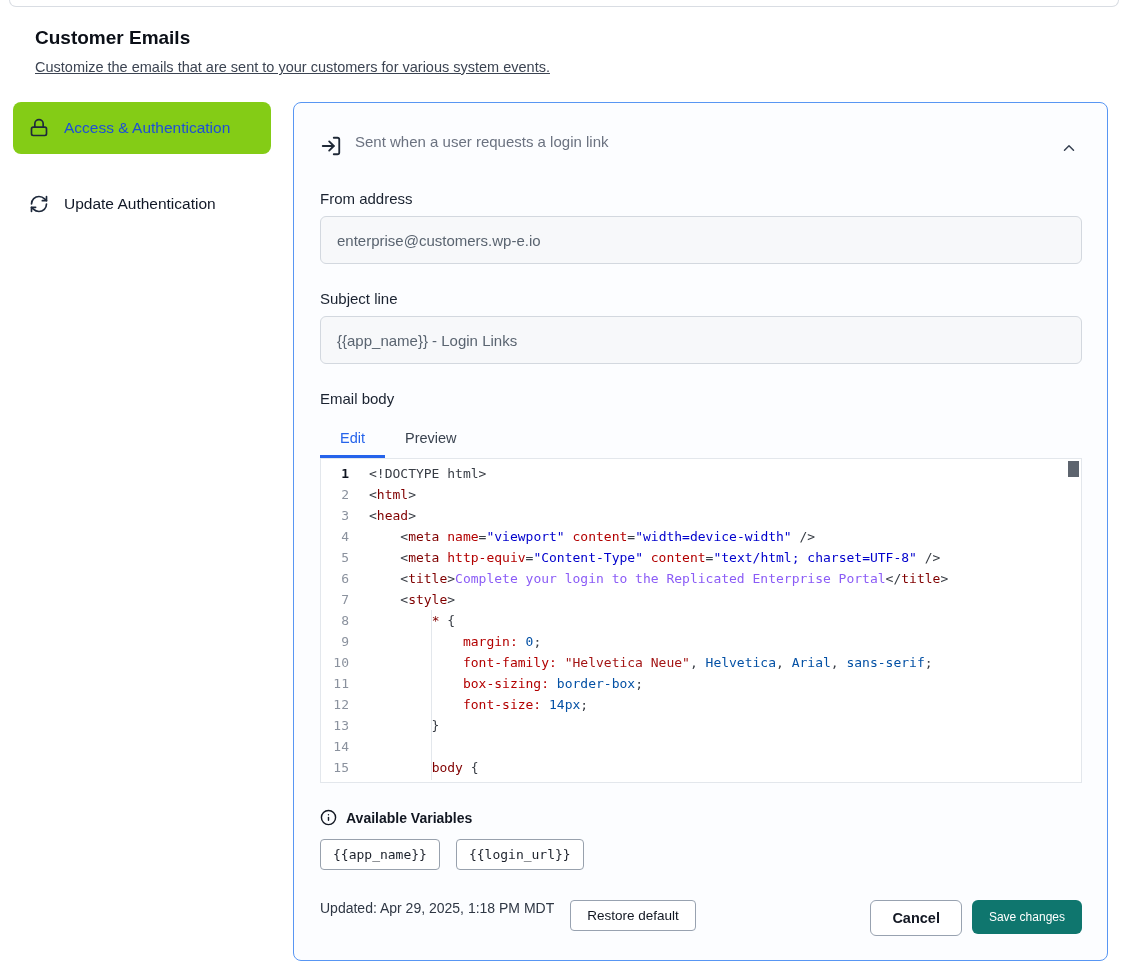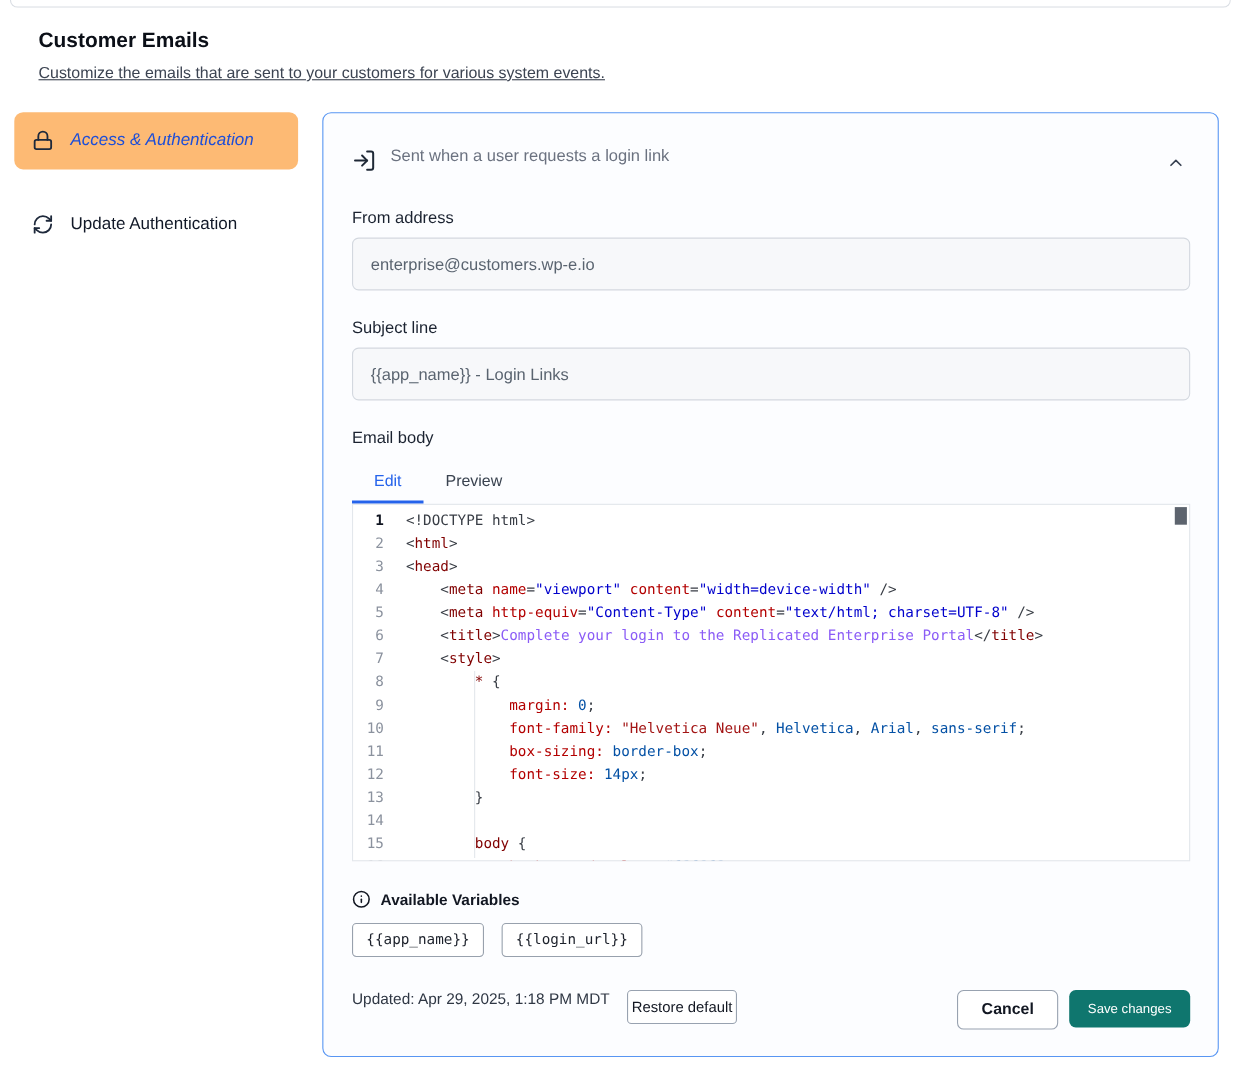--- a/index.html
+++ b/index.html
@@ -17,21 +17,21 @@
     border-radius:0 0 10px 10px;
   }
   .header { margin:20px 0 0 35px; }
   .page-title { font-size:19px; font-weight:700; color:#0b0f17; }
   .page-subtitle { margin-top:10px; font-size:14.5px; color:#3c4452;text-decoration:underline; }
 
   .content { display:flex; align-items:flex-start; margin-top:27px; padding:0 20px 0 13px; gap:22px; }
 
   .sidebar { width:258px; flex:none; }
   .side-item { display:flex; align-items:center; gap:15px; padding:14px 16px; border-radius:8px; font-size:15.5px; line-height:1.55; color:#111827; cursor:pointer; }
-  .side-item.active { background:#fdba74; color:#1d4ed8;font-style:italic; }
+  .side-item.active { background:#84cc16; color:#1d4ed8; }
   .side-item + .side-item { margin-top:24px; }
   .side-icon { flex:none; display:flex; color:#1e293b; }
 
   .panel { flex:1; border:1px solid #5896f3; border-radius:8px; background:#fcfdff; padding:26px 25px 24px 26px; min-height:848px; }
 
   .card-header { display:flex; align-items:flex-start; gap:13px; }
   .login-ic { margin-top:6px; display:flex; color:#1f2937; }
   .card-titles { flex:1; }
   .card-title { font-size:17px; font-weight:700; color:#0f1420; }
   .card-subtitle { margin-top:4px; font-size:15px; color:#6b7280; }
@@ -65,21 +65,21 @@
   .tok-cssstr { color:#a31515; }
 
   .vars-row { margin-top:26px; display:flex; align-items:center; gap:9px; color:#121722; }
   .vars-label { font-size:14px; font-weight:600; }
   .chips { margin-top:13px; display:flex; gap:16px; }
   .chip { border:1px solid #98a1ad; border-radius:4px; background:#fff; padding:7px 12px;
           font-family:"DejaVu Sans Mono","Liberation Mono",monospace; font-size:13px; color:#1c212b; cursor:pointer; }
 
   .footer { margin-top:30px; display:flex; align-items:flex-start; }
   .updated { font-size:14px; color:#2f3744; }
-  .btn-restore { margin-left:16px; padding:7px 3px; font-size:13.5px; border:1px solid #98a2b0; border-radius:4px; background:#fff; color:#121722; cursor:pointer; font-family:inherit; }
+  .btn-restore { margin-left:16px; padding:7px 16px; font-size:13.5px; border:1px solid #98a2b0; border-radius:4px; background:#fff; color:#121722; cursor:pointer; font-family:inherit; }
   .spacer { flex:1; }
   .btn-cancel { padding:9px 21px; font-size:14.5px; border:1px solid #98a2b0; border-radius:6px; background:#fff; color:#121722; cursor:pointer; font-family:inherit;font-weight:bold; }
   .btn-save { margin-left:10px; padding:10px 17px; font-size:12px; border:none; border-radius:6px; background:#0f766e; color:#fff; font-weight:500; cursor:pointer; font-family:inherit; }
 </style>
 </head>
 <body>
 
 <div class="top-edge"></div>
 
 <div class="header">

